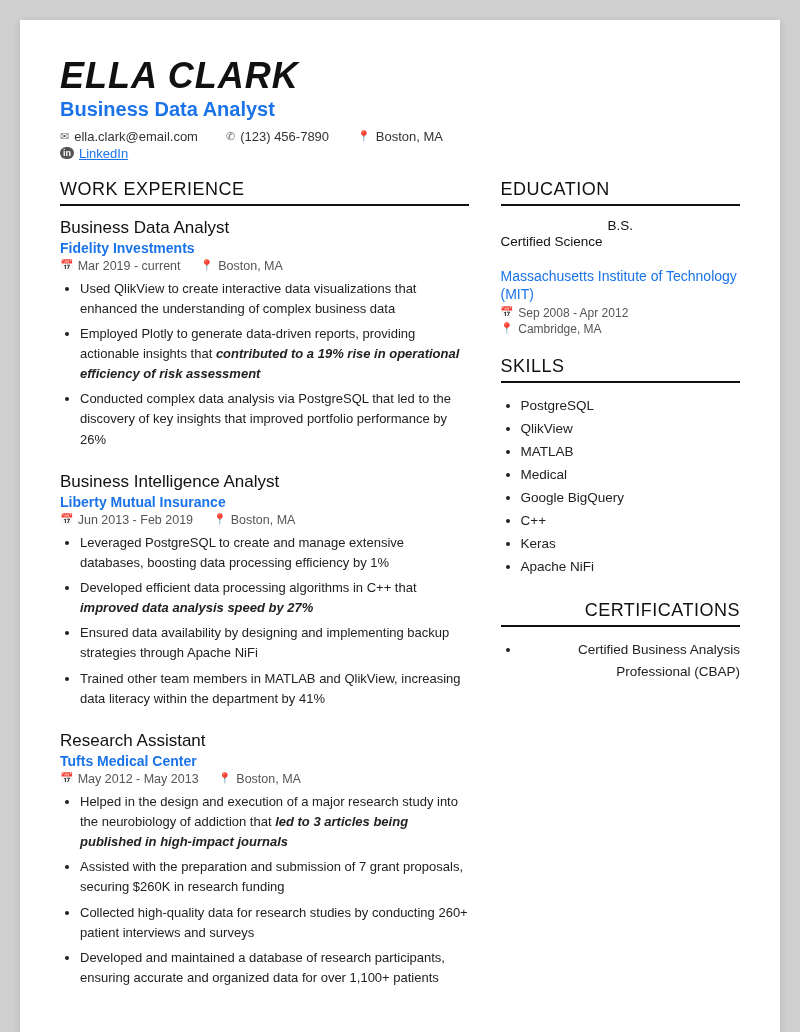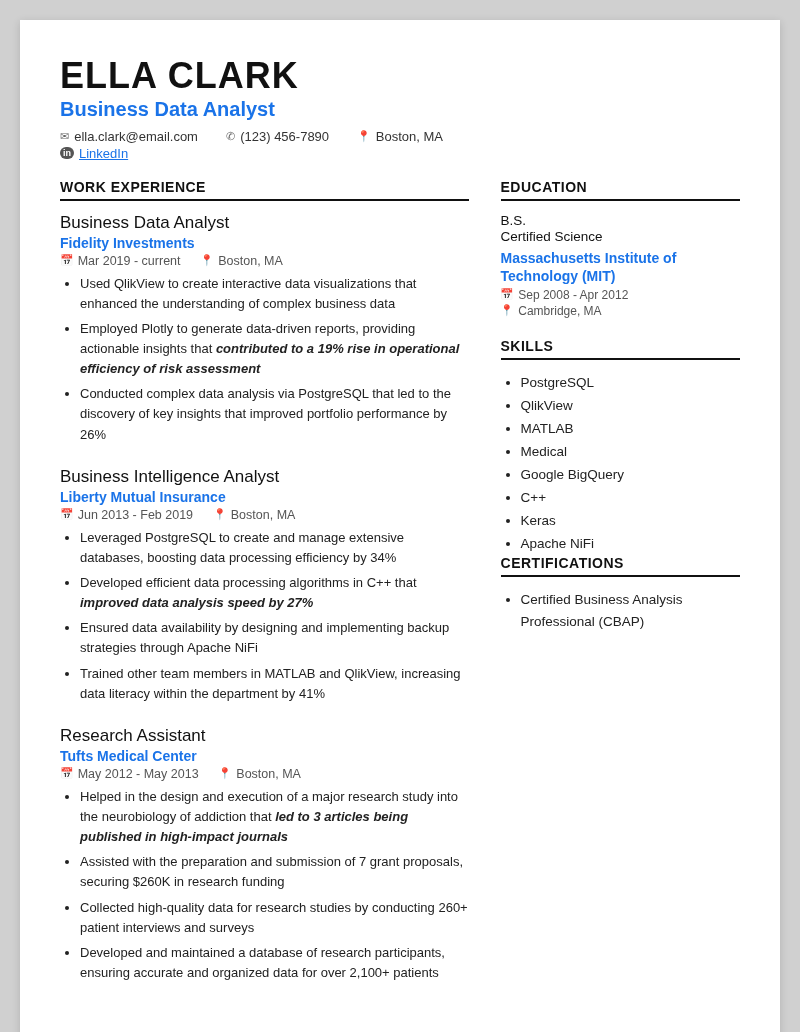--- a/index.html
+++ b/index.html
@@ -18,20 +18,21 @@
       padding: 36px 40px 40px 40px;
       box-shadow: 0 2px 8px rgba(0,0,0,0.15);
     }
     
     .header-name {
       font-size: 36px;
       font-weight: 900;
       color: #111;
       letter-spacing: 1px;
       line-height: 1.1;
+      font-style: italic;
     }
     .header-title {
       font-size: 20px;
       font-weight: 700;
       color: #1a73e8;
       margin-top: 2px;
       margin-bottom: 8px;
     }
     .contact-row {
       display: flex;
@@ -63,22 +64,22 @@
       margin-top: 18px;
     }
     .left-col {
       flex: 1.45;
     }
     .right-col {
       flex: 0.85;
     }
     
     .section-heading {
-      font-size: 14px;
-      font-weight: 700;
+      font-size: 18px;
+      font-weight: 400;
       color: #111;
       text-transform: uppercase;
       border-bottom: 2.5px solid #111;
       padding-bottom: 4px;
       margin-bottom: 12px;
       letter-spacing: 0.5px;
     }
     
     .job-block {
       margin-bottom: 22px;
@@ -123,31 +124,32 @@
       margin-bottom: 5px;
     }
     
     .edu-block {
       margin-bottom: 16px;
     }
     .edu-degree {
       font-size: 13.5px;
       color: #111;
       font-weight: 400;
+      text-align: center;
     }
     .edu-major {
       font-size: 13.5px;
       color: #111;
       margin-top: 1px;
     }
     .edu-school {
       font-size: 14px;
-      font-weight: 700;
+      font-weight: 400;
       color: #1a73e8;
-      margin-top: 5px;
+      margin-top: 18px;
       line-height: 1.3;
     }
     .edu-meta {
       font-size: 12px;
       color: #555;
       margin-top: 3px;
       display: flex;
       flex-direction: column;
       gap: 2px;
     }
@@ -162,20 +164,22 @@
     }
     .skills-list {
       list-style: disc;
       padding-left: 20px;
       font-size: 13.5px;
       color: #222;
       line-height: 1.7;
     }
     
     .cert-section {
+      margin-top: 22px;
+      text-align: right;
     }
     .cert-list {
       list-style: disc;
       padding-left: 20px;
       font-size: 13.5px;
       color: #222;
       line-height: 1.6;
     }
   </style>
 </head>
@@ -240,21 +244,21 @@
           <span class="job-meta-item">
             <span class="meta-icon">📅</span>
             <span>Jun 2013 - Feb 2019</span>
           </span>
           <span class="job-meta-item">
             <span class="meta-icon">📍</span>
             <span>Boston, MA</span>
           </span>
         </div>
         <ul class="job-bullets">
-          <li>Leveraged PostgreSQL to create and manage extensive databases, boosting data processing efficiency by 34%</li>
+          <li>Leveraged PostgreSQL to create and manage extensive databases, boosting data processing efficiency by 1%</li>
           <li>Developed efficient data processing algorithms in C++ that <em><strong>improved data analysis speed by 27%</strong></em></li>
           <li>Ensured data availability by designing and implementing backup strategies through Apache NiFi</li>
           <li>Trained other team members in MATLAB and QlikView, increasing data literacy within the department by 41%</li>
         </ul>
       </div>
 
       <div class="job-block">
         <div class="job-title">Research Assistant</div>
         <div class="company-name">Tufts Medical Center</div>
         <div class="job-meta">
@@ -264,21 +268,21 @@
           </span>
           <span class="job-meta-item">
             <span class="meta-icon">📍</span>
             <span>Boston, MA</span>
           </span>
         </div>
         <ul class="job-bullets">
           <li>Helped in the design and execution of a major research study into the neurobiology of addiction that <em><strong>led to 3 articles being published in high-impact journals</strong></em></li>
           <li>Assisted with the preparation and submission of 7 grant proposals, securing $260K in research funding</li>
           <li>Collected high-quality data for research studies by conducting 260+ patient interviews and surveys</li>
-          <li>Developed and maintained a database of research participants, ensuring accurate and organized data for over 2,100+ patients</li>
+          <li>Developed and maintained a database of research participants, ensuring accurate and organized data for over 1,100+ patients</li>
         </ul>
       </div>
     </div>
 
     <div class="right-col">
 
       <div>
         <div class="section-heading">EDUCATION</div>
         <div class="edu-block">
           <div class="edu-degree">B.S.</div>

